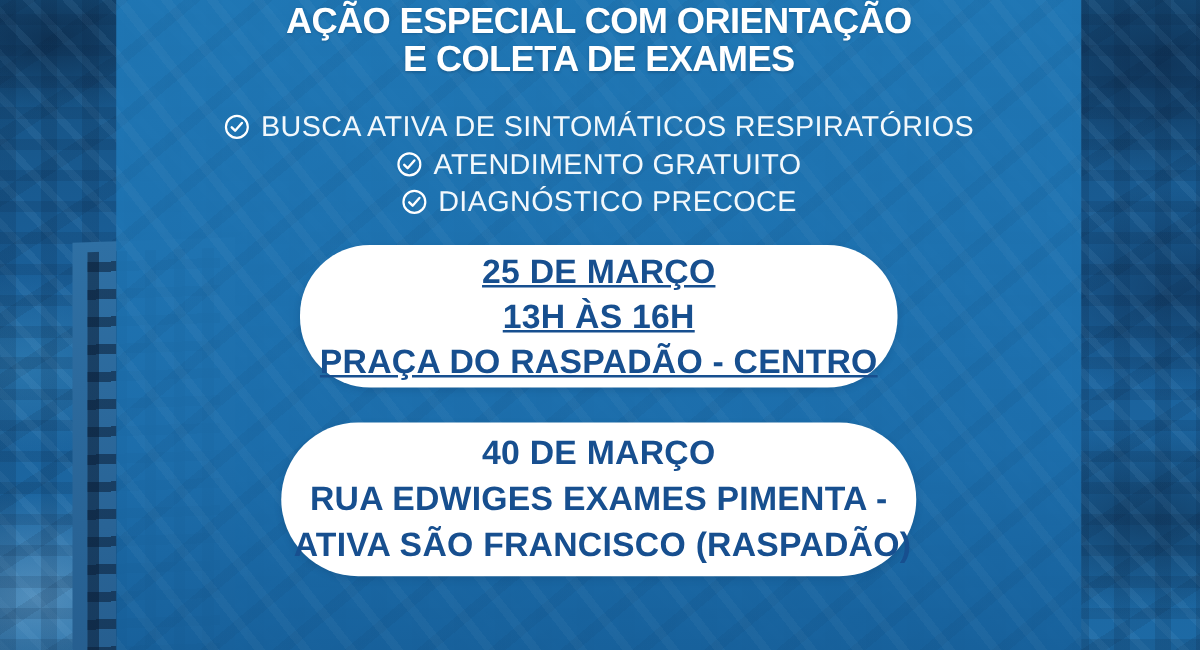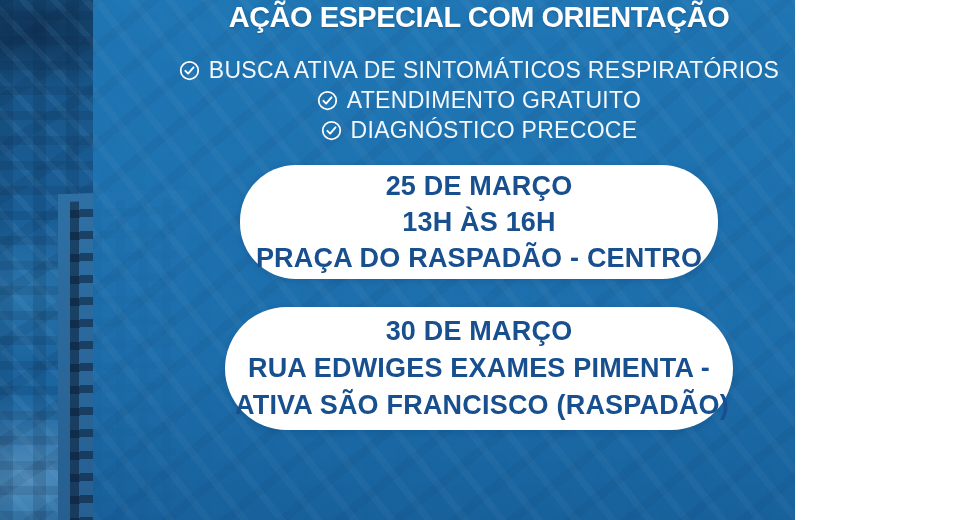--- a/index.html
+++ b/index.html
@@ -1,19 +1,19 @@
 <!DOCTYPE html>
 <html><head>
 <meta charset="utf-8">
 <style>
   * { margin:0; padding:0; box-sizing:border-box; }
   html,body { width:960px; height:520px; overflow:hidden; }
   body { font-family:"Liberation Sans", sans-serif; }
 
-  .page { position:relative; width:795px; height:520px; overflow:hidden; background:#1d64a0; }
+  .page { position:relative; width:960px; height:520px; overflow:hidden; background:#1d64a0; }
 
   
   .photo-bg {
     position:absolute; inset:0;
     background-color:#1a5f99;
     background-image:
       radial-gradient(ellipse 200px 90px  at 4% 6%,   rgba(9,27,52,.55),    transparent 65%),
       radial-gradient(ellipse 260px 140px at 97% 10%, rgba(10,30,58,.55),   transparent 65%),
       radial-gradient(ellipse 230px 130px at 99% 45%, rgba(12,36,66,.5),    transparent 65%),
       radial-gradient(ellipse 240px 120px at 96% 80%, rgba(10,30,55,.5),    transparent 65%),
@@ -73,39 +73,40 @@
   }
   .check { width:21px; height:21px; flex:0 0 auto; }
 
   .card {
     background:#ffffff; text-align:center; color:#174f8f;
     box-shadow:0 2px 6px rgba(10,40,75,.18);
   }
   .card-line {
     font-size:27px; font-weight:bold; line-height:36px; letter-spacing:0.2px; white-space:nowrap;
   }
-  .card-1 { margin-top:20px; width:478px; border-radius:56px; padding:3px 10px; }
+  .card-1 { margin-top:20px; width:478px; border-radius:56px; padding:3px 10px;text-decoration:underline; }
   .card-2 { margin-top:28px; width:508px; border-radius:62px; padding:6px 10px; }
   .card-2 .card-line { line-height:37px; }
 </style>
 </head>
 <body>
 
 <div class="page">
 
   <div class="photo-bg">
     <div class="tower"></div>
   </div>
 
   <div class="band"></div>
 
   <div class="content">
 
     <div class="title">
       <div class="title-line">AÇÃO ESPECIAL COM ORIENTAÇÃO</div>
+      <div class="title-line">E COLETA DE EXAMES</div>
     </div>
 
     <div class="checklist">
       <div class="checklist-item">
         <svg class="check" viewBox="0 0 24 24" fill="none">
           <circle cx="12" cy="12" r="10" stroke="#ffffff" stroke-width="2"></circle>
           <path d="M7.3 12.4 L10.4 15.5 L16.6 8.4" stroke="#ffffff" stroke-width="2.2" stroke-linecap="round" stroke-linejoin="round"></path>
         </svg>
         <span class="checklist-label">BUSCA ATIVA DE SINTOMÁTICOS RESPIRATÓRIOS</span>
       </div>
@@ -125,19 +126,19 @@
       </div>
     </div>
 
     <div class="card card-1">
       <div class="card-line">25 DE MARÇO</div>
       <div class="card-line">13H ÀS 16H</div>
       <div class="card-line">PRAÇA DO RASPADÃO - CENTRO</div>
     </div>
 
     <div class="card card-2">
-      <div class="card-line">30 DE MARÇO</div>
+      <div class="card-line">40 DE MARÇO</div>
       <div class="card-line">RUA EDWIGES EXAMES PIMENTA -</div>
       <div class="card-line">ATIVA SÃO FRANCISCO (RASPADÃO)</div>
     </div>
 
   </div>
 </div>
 
 </body></html>

